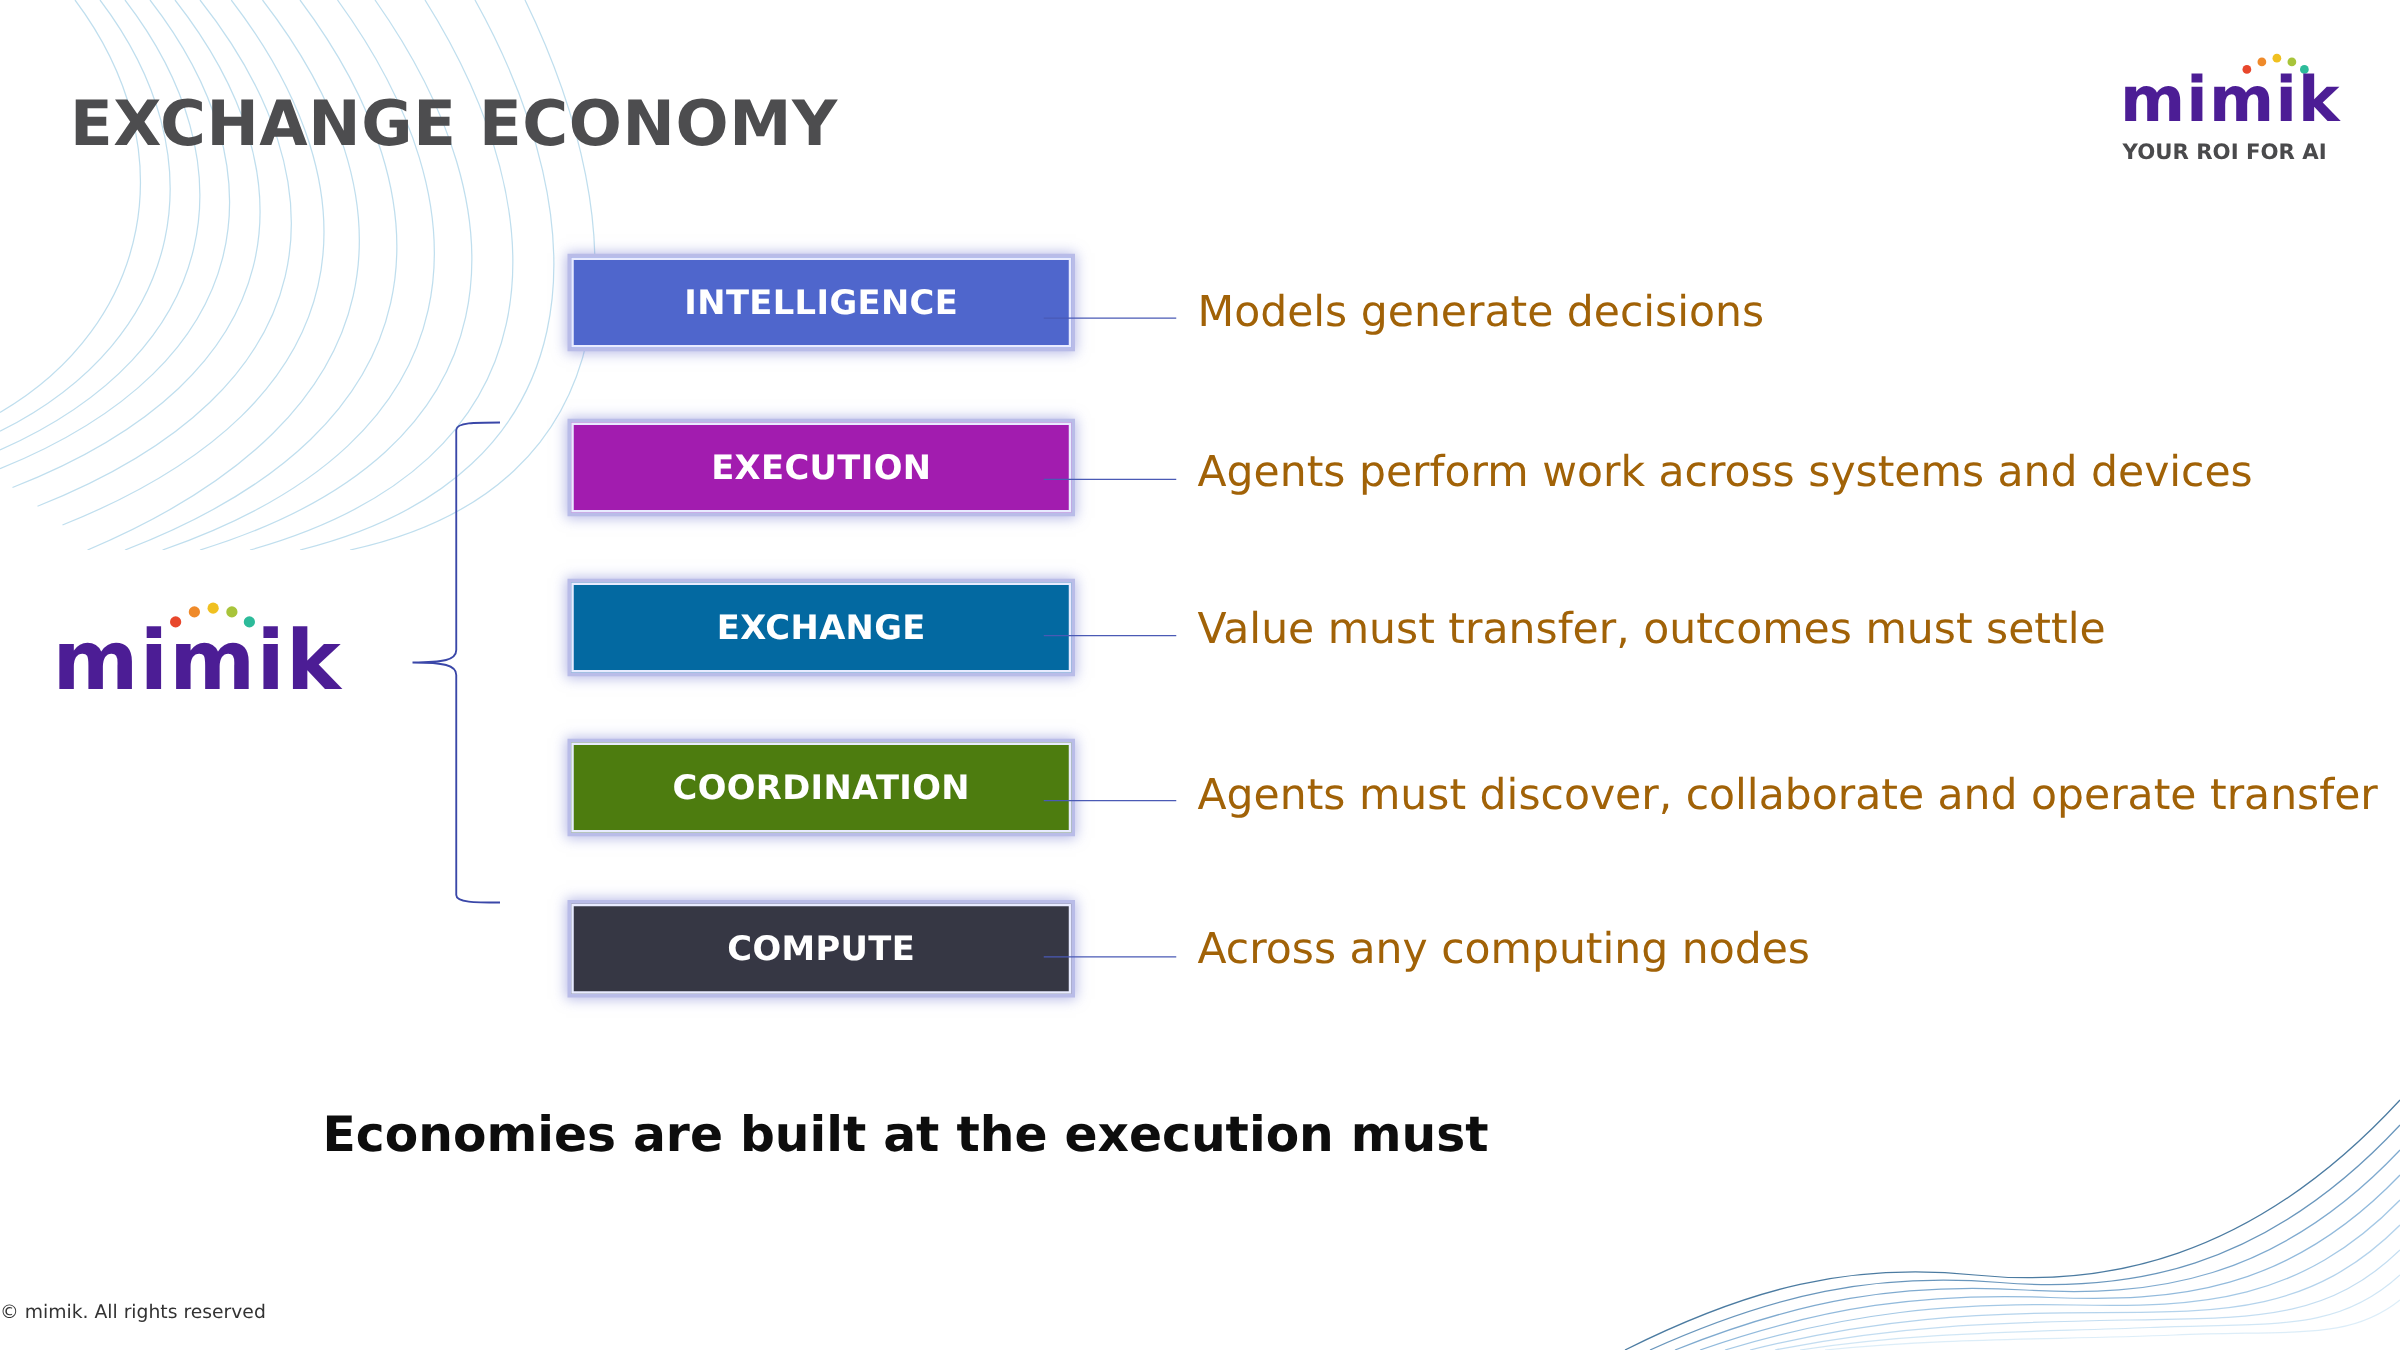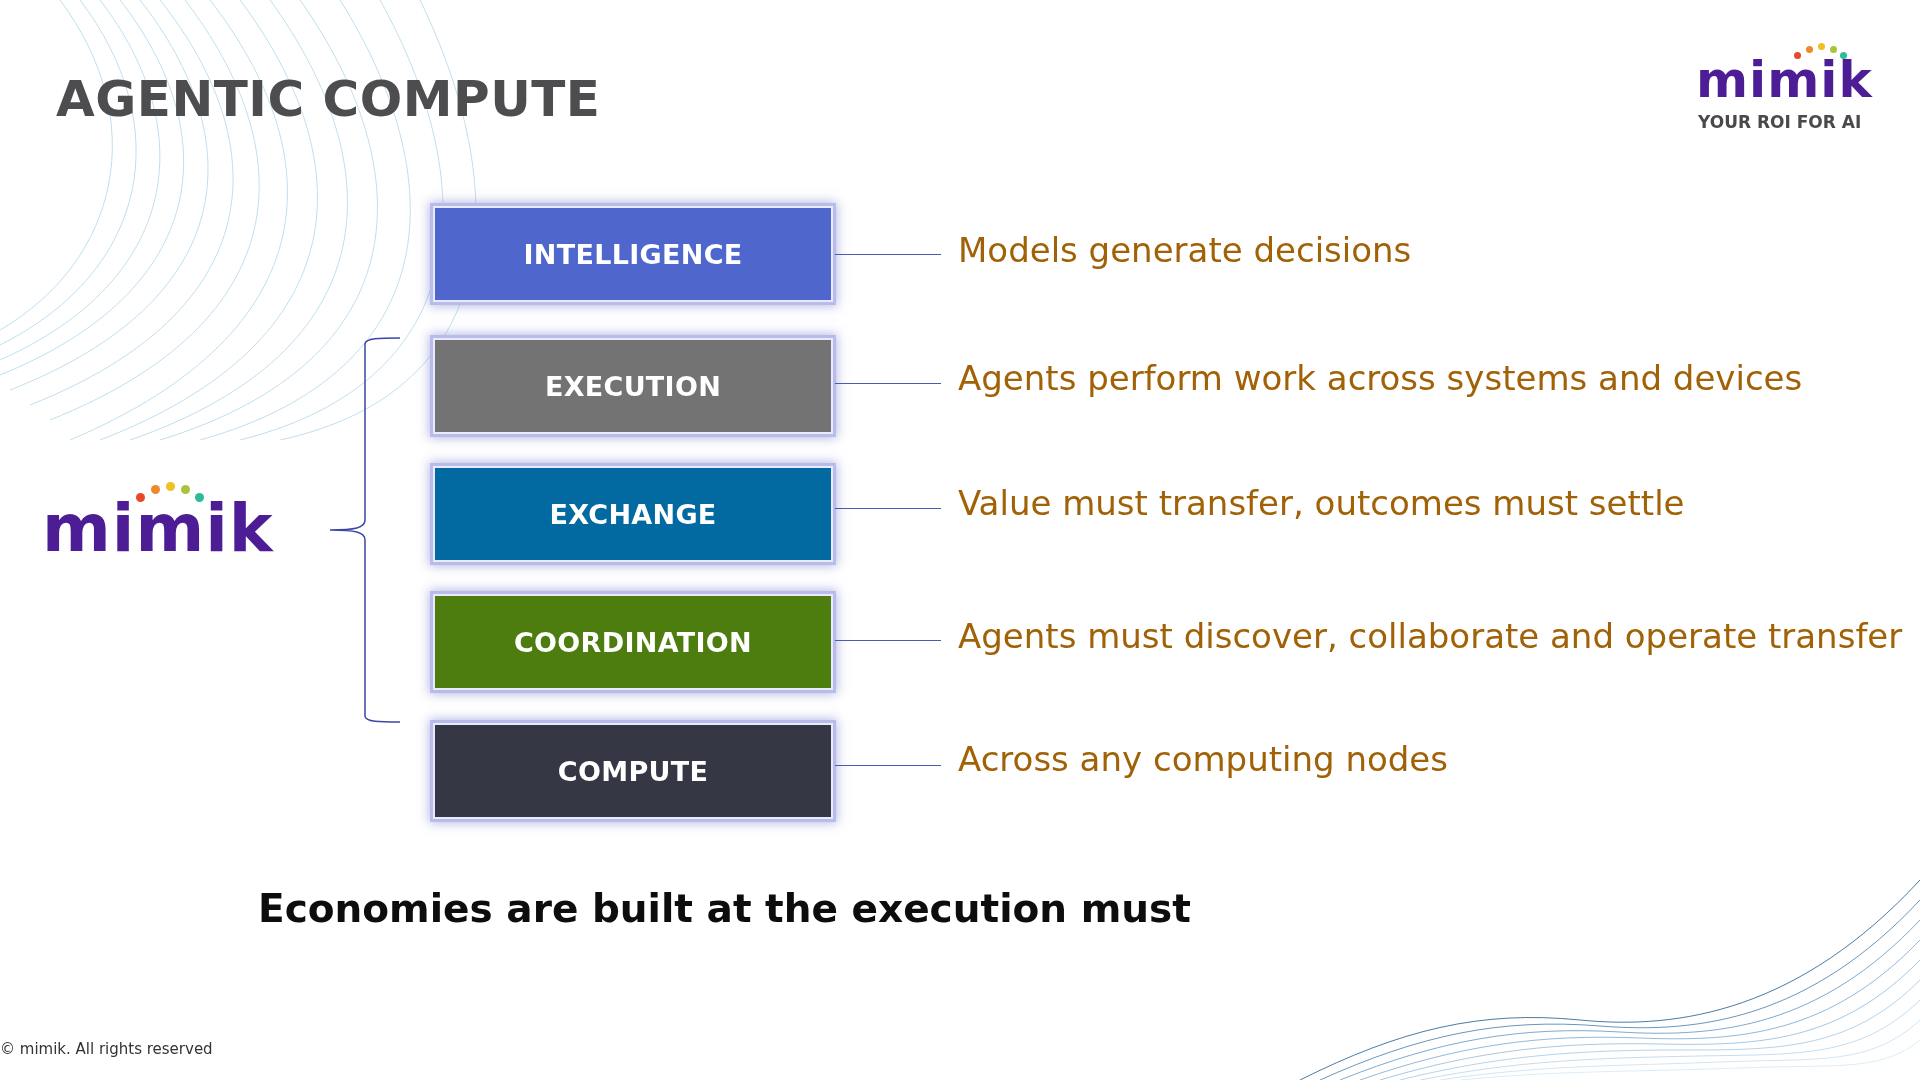--- a/index.html
+++ b/index.html
@@ -3,21 +3,21 @@
 <meta charset="utf-8">
 <style>
   html, body { margin:0; padding:0; }
   body { width:1920px; height:1080px; position:relative; overflow:hidden; background:#ffffff; font-family:"DejaVu Sans", sans-serif; }
   .bg-wave { position:absolute; pointer-events:none; }
   .title { position:absolute; left:56px; top:70px; font-size:50px; font-weight:bold; color:#4d4d4f; letter-spacing:0.5px; margin:0; }
   .logo { position:absolute; }
   .logo-word { font-family:"DejaVu Sans", sans-serif; font-weight:bold; color:#4c1d95; position:absolute; letter-spacing:1px; }
   .logo-tag { position:absolute; font-family:"DejaVu Sans", sans-serif; font-weight:bold; color:#4a4a4c; white-space:nowrap;text-align:right; }
   .dot { position:absolute; border-radius:50%; }
-  .layer { position:absolute; left:433px; width:400px; height:96px; box-sizing:border-box; border:2px solid #e8ebff; box-shadow:0 0 0 3px #b9bce8, 0 0 10px 4px rgba(120,125,210,0.55); display:flex; align-items:center; justify-content:center; }
+  .layer { position:absolute; left:457px; width:400px; height:72px; box-sizing:border-box; border:2px solid #e8ebff; box-shadow:0 0 0 3px #b9bce8, 0 0 10px 4px rgba(120,125,210,0.55); display:flex; align-items:center; justify-content:center; }
   .layer-label { color:#ffffff; font-weight:bold; font-size:27px; letter-spacing:0.3px; }
   .connector { position:absolute; left:835px; width:106px; height:0; border-top:1.5px solid #4a5ab5; }
   .desc { position:absolute; left:958px; font-size:34px; color:#a16207; white-space:nowrap; }
   .statement { position:absolute; left:258px; top:886px; font-size:39px; font-weight:bold; color:#0d0d0d; white-space:nowrap; }
   .footer { position:absolute; left:0; width:1920px; top:1040px; text-align:left; font-size:15px; color:#333; }
 </style>
 </head>
 <body>
 
 <svg class="bg-wave" style="left:0;top:0" width="620" height="440" viewBox="0 0 620 440">
@@ -46,21 +46,21 @@
     <path d="M60 220 C 160 180, 240 166, 340 172 S 540 166, 640 60" stroke="#3a7cb5" opacity="0.65"></path>
     <path d="M80 220 C 180 185, 260 174, 360 178 S 550 174, 640 80" stroke="#4a8cc5" opacity="0.6"></path>
     <path d="M100 220 C 200 190, 280 182, 380 184 S 560 182, 640 100" stroke="#5a9ad0" opacity="0.55"></path>
     <path d="M120 220 C 220 195, 300 190, 400 190 S 570 190, 640 120" stroke="#6aa8da" opacity="0.5"></path>
     <path d="M140 220 C 240 200, 320 198, 420 196 S 580 198, 640 140" stroke="#7ab4e0" opacity="0.45"></path>
     <path d="M160 220 C 260 205, 340 206, 440 202 S 590 206, 640 160" stroke="#8ac0e6" opacity="0.4"></path>
     <path d="M180 220 C 280 210, 360 212, 460 208 S 600 212, 640 180" stroke="#9acaec" opacity="0.35"></path>
   </g>
 </svg>
 
-<h1 class="title">AGENTIC COMPUTE</h1>
+<h1 class="title">EXCHANGE ECONOMY</h1>
 
 <div class="logo" style="left:1690px;top:40px;width:200px;height:95px;">
   <span class="dot" style="left:104px;top:12px;width:7px;height:7px;background:#e8472c"></span>
   <span class="dot" style="left:116px;top:6px;width:7px;height:7px;background:#ef8a2a"></span>
   <span class="dot" style="left:128px;top:3px;width:7px;height:7px;background:#f0c020"></span>
   <span class="dot" style="left:140px;top:6px;width:7px;height:7px;background:#a8c43a"></span>
   <span class="dot" style="left:150px;top:12px;width:7px;height:7px;background:#2dbb9a"></span>
   <span class="logo-word" style="left:6px;top:12px;font-size:50px;line-height:56px;">mimik</span>
   <span class="logo-tag" style="left:8px;top:72px;font-size:17px;">YOUR ROI FOR AI</span>
 </div>
@@ -77,21 +77,21 @@
 <svg class="bg-wave" style="left:325px;top:330px" width="80" height="400" viewBox="0 0 80 400">
   <path d="M75 8 C 55 8, 40 8, 40 14 L 40 190 C 40 198, 30 200, 5 200 C 30 200, 40 202, 40 210 L 40 386 C 40 392, 55 392, 75 392" fill="none" stroke="#3a47a8" stroke-width="1.5"></path>
 </svg>
 
 <div class="layer" style="top:206px;background:#4f66cc">
   <span class="layer-label">INTELLIGENCE</span>
 </div>
 <div class="connector" style="top:254px"></div>
 <div class="desc" style="top:230px">Models generate decisions</div>
 
-<div class="layer" style="top:338px;background:#737373">
+<div class="layer" style="top:338px;background:#a21caf">
   <span class="layer-label">EXECUTION</span>
 </div>
 <div class="connector" style="top:383px"></div>
 <div class="desc" style="top:358px">Agents perform work across systems and devices</div>
 
 <div class="layer" style="top:466px;background:#0369a1">
   <span class="layer-label">EXCHANGE</span>
 </div>
 <div class="connector" style="top:508px"></div>
 <div class="desc" style="top:483px">Value must transfer, outcomes must settle</div>

